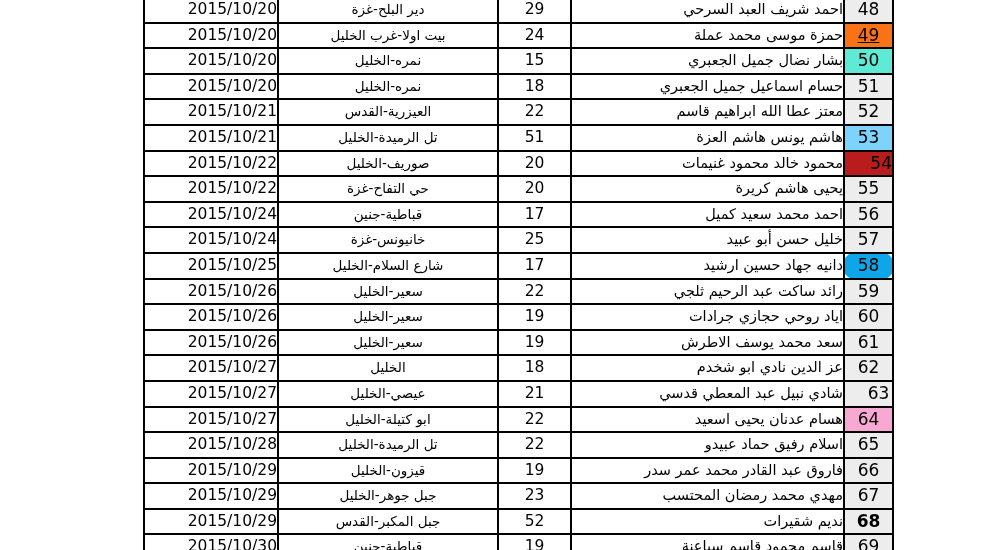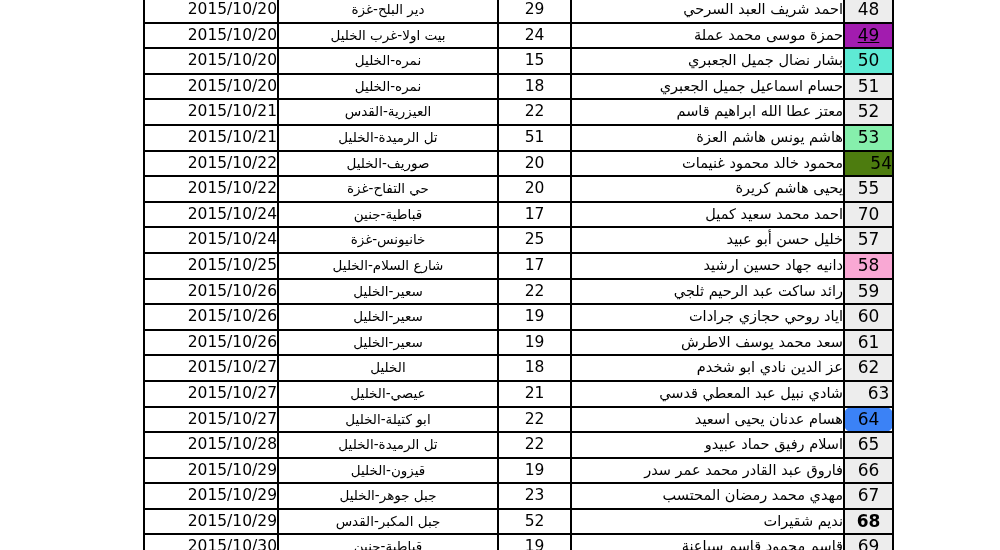--- a/index.html
+++ b/index.html
@@ -73,21 +73,21 @@
     </colgroup>
     <tbody id="records-body">
         <tr>
     <td class="cell-num" style="background: rgb(237, 237, 237);">48</td>
     <td class="cell-name">احمد شريف العبد السرحي</td>
     <td class="cell-age">29</td>
     <td class="cell-loc">دير البلح-غزة</td>
     <td class="cell-date">2015/10/20</td>
   </tr>
         <tr>
-    <td class="cell-num" style="background: #a21caf; text-decoration: underline;">49</td>
+    <td class="cell-num" style="background: #f97316; text-decoration: underline;">49</td>
     <td class="cell-name">حمزة موسى محمد عملة</td>
     <td class="cell-age">24</td>
     <td class="cell-loc">بيت اولا-غرب الخليل</td>
     <td class="cell-date">2015/10/20</td>
   </tr>
         <tr>
     <td class="cell-num" style="background: #5eead4;">50</td>
     <td class="cell-name">بشار نضال جميل الجعبري</td>
     <td class="cell-age">15</td>
     <td class="cell-loc">نمره-الخليل</td>
@@ -101,56 +101,56 @@
     <td class="cell-date">2015/10/20</td>
   </tr>
         <tr>
     <td class="cell-num" style="background: rgb(237, 237, 237);">52</td>
     <td class="cell-name">معتز  عطا الله ابراهيم قاسم</td>
     <td class="cell-age">22</td>
     <td class="cell-loc">العيزرية-القدس</td>
     <td class="cell-date">2015/10/21</td>
   </tr>
         <tr>
-    <td class="cell-num" style="background: #86efac;">53</td>
+    <td class="cell-num" style="background: #7dd3fc;">53</td>
     <td class="cell-name">هاشم يونس هاشم العزة</td>
     <td class="cell-age">51</td>
     <td class="cell-loc">تل الرميدة-الخليل</td>
     <td class="cell-date">2015/10/21</td>
   </tr>
         <tr>
-    <td class="cell-num" style="background: #4d7c0f; padding-left: 43px;">54</td>
+    <td class="cell-num" style="background: #b91c1c; padding-left: 43px;">54</td>
     <td class="cell-name">محمود خالد محمود غنيمات</td>
     <td class="cell-age">20</td>
     <td class="cell-loc">صوريف-الخليل</td>
     <td class="cell-date">2015/10/22</td>
   </tr>
         <tr>
     <td class="cell-num" style="background: rgb(237, 237, 237);">55</td>
     <td class="cell-name">يحيى هاشم كريرة</td>
     <td class="cell-age">20</td>
     <td class="cell-loc">حي التفاح-غزة</td>
     <td class="cell-date">2015/10/22</td>
   </tr>
         <tr>
-    <td class="cell-num" style="background: rgb(237, 237, 237);">70</td>
+    <td class="cell-num" style="background: rgb(237, 237, 237);">56</td>
     <td class="cell-name">احمد محمد سعيد كميل</td>
     <td class="cell-age">17</td>
     <td class="cell-loc">قباطية-جنين</td>
     <td class="cell-date">2015/10/24</td>
   </tr>
         <tr>
     <td class="cell-num" style="background: rgb(237, 237, 237);">57</td>
     <td class="cell-name">خليل حسن أبو عبيد</td>
     <td class="cell-age">25</td>
     <td class="cell-loc">خانيونس-غزة</td>
     <td class="cell-date">2015/10/24</td>
   </tr>
         <tr>
-    <td class="cell-num" style="background: #f9a8d4;">58</td>
+    <td class="cell-num" style="background: #0ea5e9; border-radius: 10px;">58</td>
     <td class="cell-name">دانيه جهاد حسين ارشيد</td>
     <td class="cell-age">17</td>
     <td class="cell-loc">شارع السلام-الخليل</td>
     <td class="cell-date">2015/10/25</td>
   </tr>
         <tr>
     <td class="cell-num" style="background: rgb(237, 237, 237);">59</td>
     <td class="cell-name">رائد ساكت عبد الرحيم ثلجي</td>
     <td class="cell-age">22</td>
     <td class="cell-loc">سعير-الخليل</td>
@@ -178,21 +178,21 @@
     <td class="cell-date">2015/10/27</td>
   </tr>
         <tr>
     <td class="cell-num" style="background: rgb(237, 237, 237); padding-left: 20px;">63</td>
     <td class="cell-name">شادي نبيل عبد المعطي قدسي</td>
     <td class="cell-age">21</td>
     <td class="cell-loc">عيصي-الخليل</td>
     <td class="cell-date">2015/10/27</td>
   </tr>
         <tr>
-    <td class="cell-num" style="background: #3b82f6; border-radius: 8px;">64</td>
+    <td class="cell-num" style="background: #f9a8d4;">64</td>
     <td class="cell-name">هسام عدنان يحيى اسعيد</td>
     <td class="cell-age">22</td>
     <td class="cell-loc">ابو كتيلة-الخليل</td>
     <td class="cell-date">2015/10/27</td>
   </tr>
         <tr>
     <td class="cell-num" style="background: rgb(237, 237, 237);">65</td>
     <td class="cell-name">اسلام رفيق حماد عبيدو</td>
     <td class="cell-age">22</td>
     <td class="cell-loc">تل الرميدة-الخليل</td>

